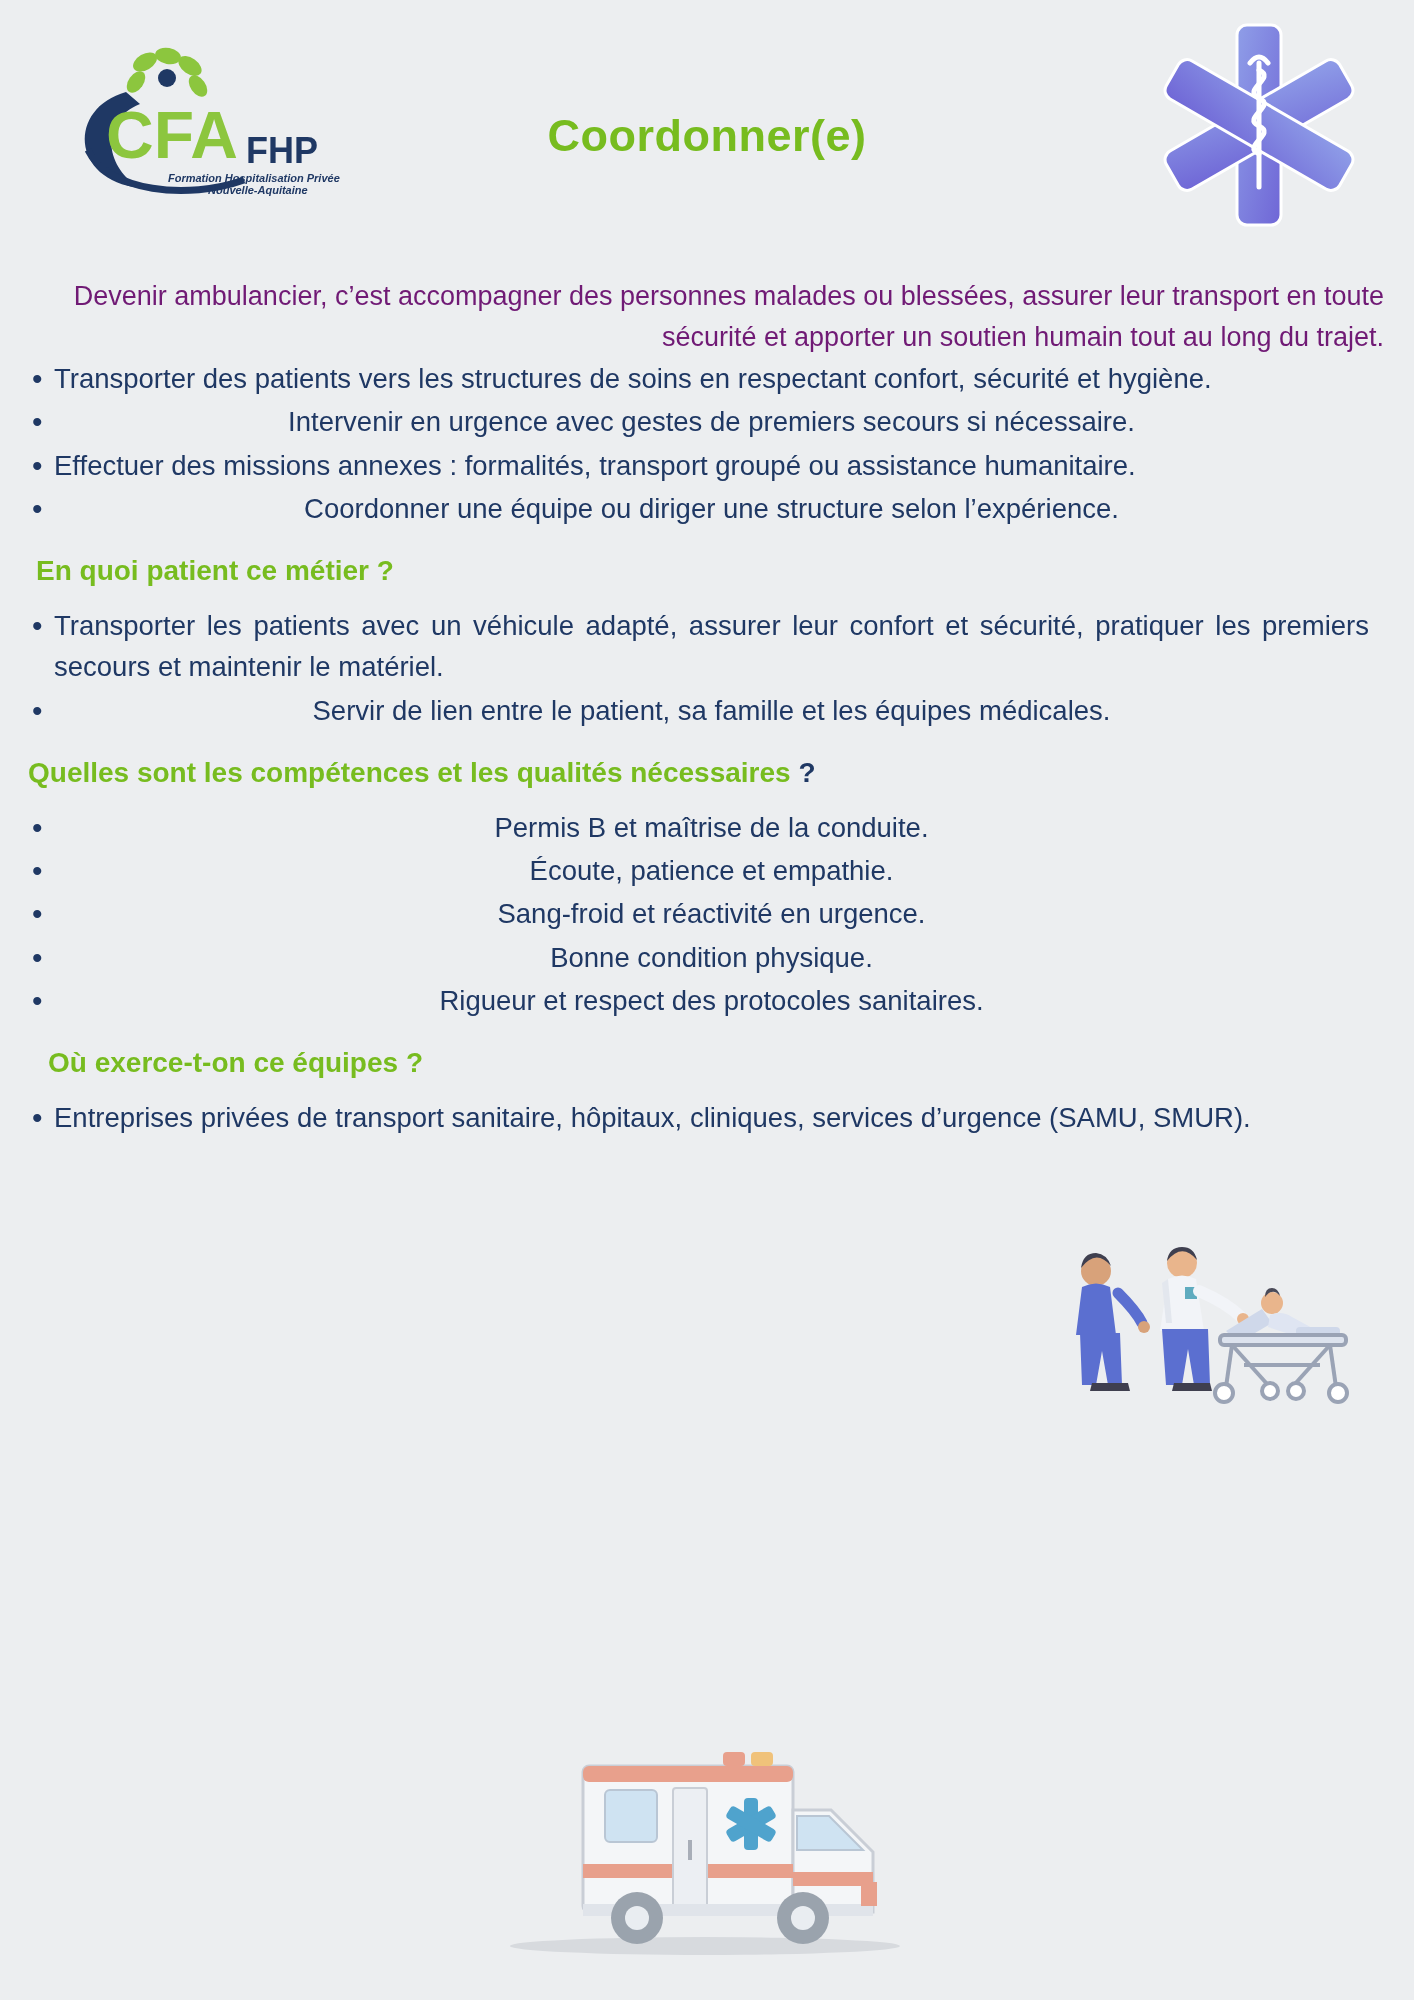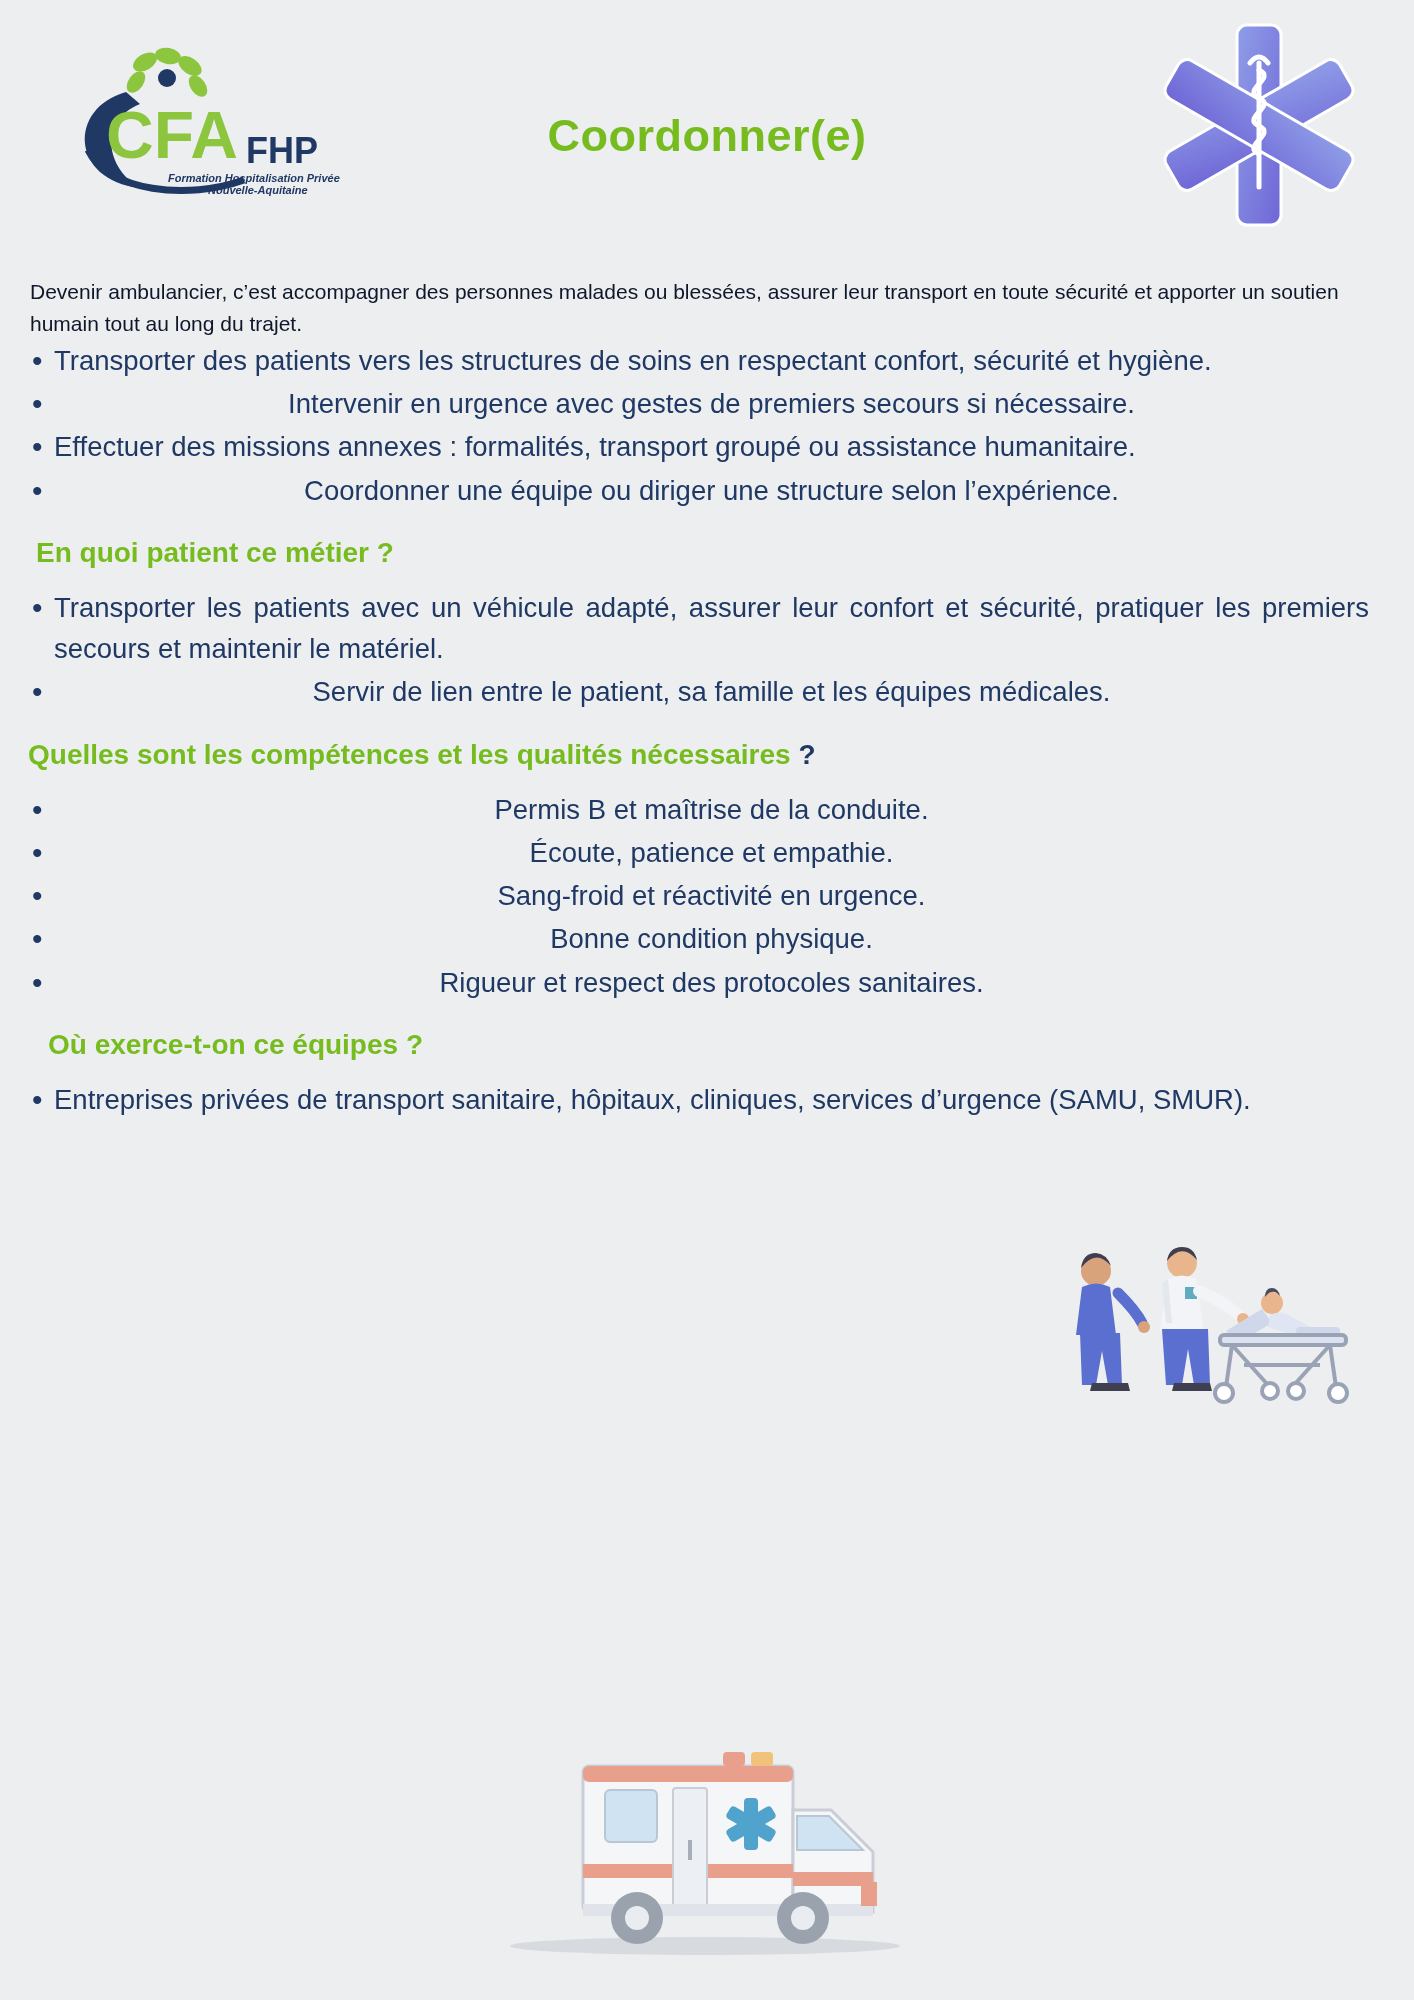--- a/index.html
+++ b/index.html
@@ -52,24 +52,24 @@
     position: absolute;
     right: 50px;
     top: 20px;
     width: 210px;
     height: 210px;
   }
 
   
   .intro {
     margin: 6px 30px 0 30px;
-    font-size: 21px;
+    font-size: 27px;
     line-height: 1.52;
-    text-align: left;
-    color: #0f172a;
+    text-align: right;
+    color: #701a75;
   }
 
   
   .section-title {
     color: #77bc1f;
     font-weight: bold;
     font-size: 28px;
     margin: 26px 0 6px 0;
   }
   .section-title.indent1 { margin-left: 28px; }

